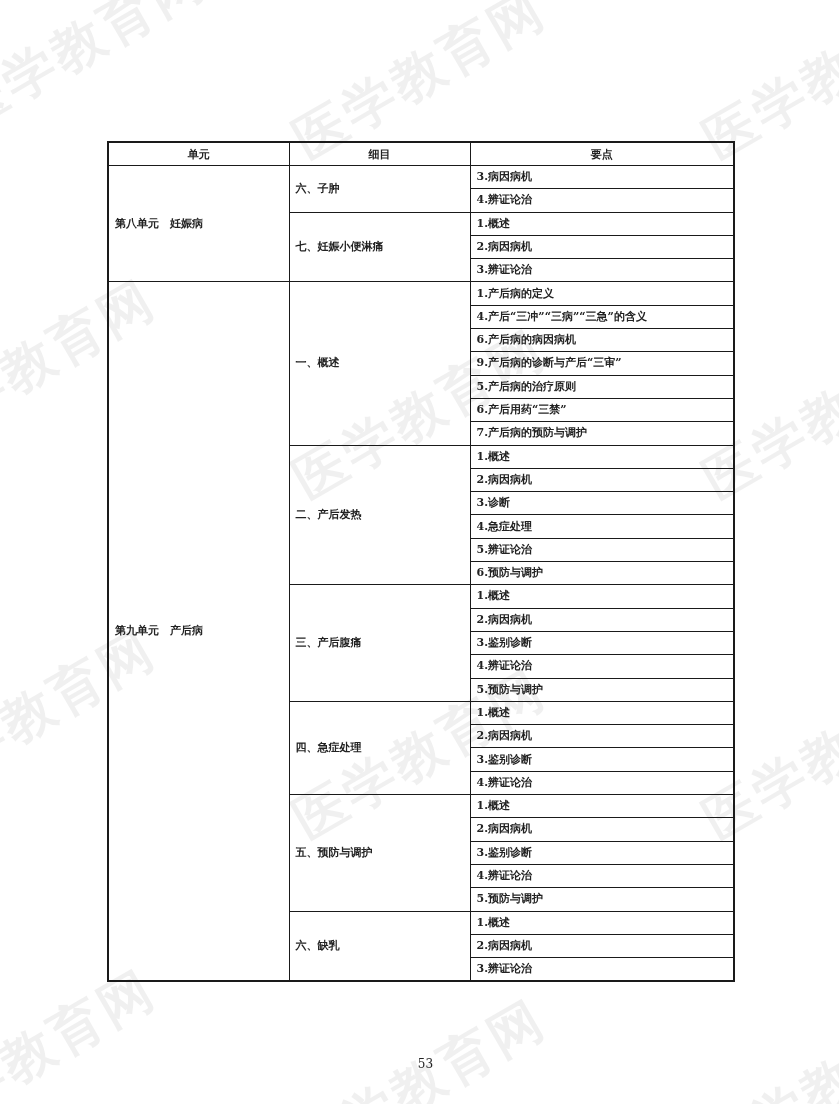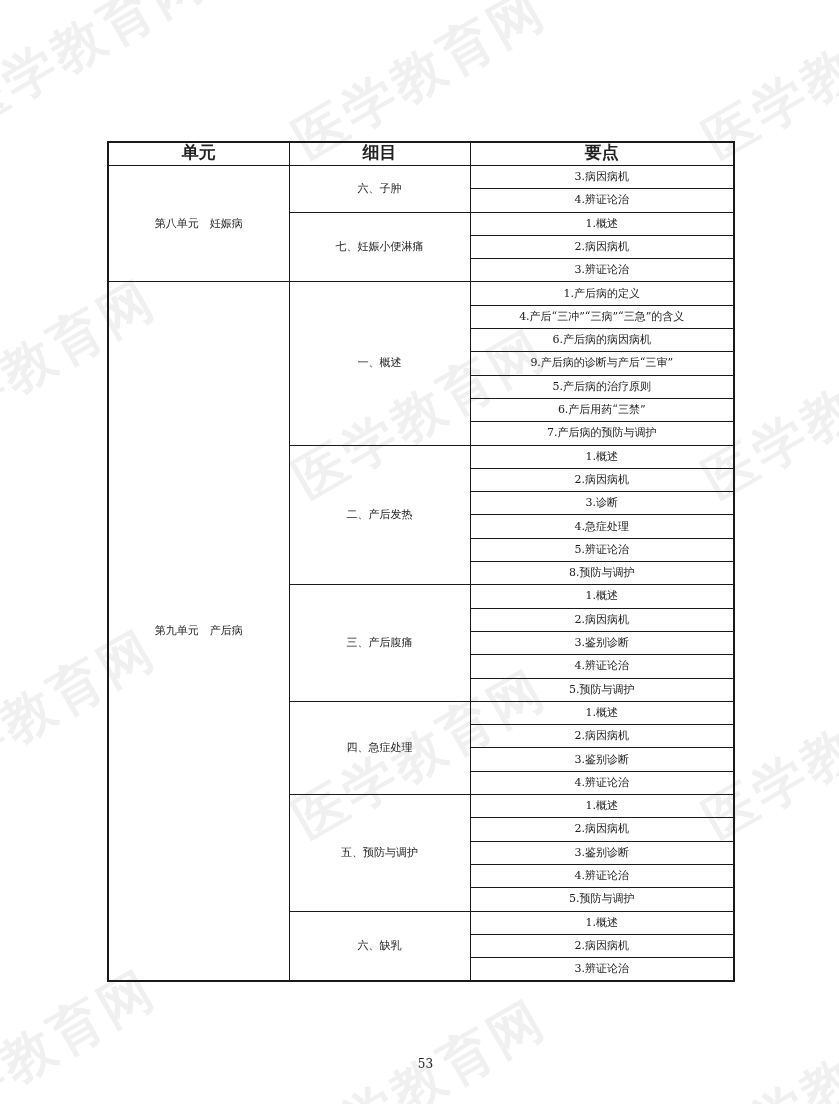--- a/index.html
+++ b/index.html
@@ -15,25 +15,25 @@
     transform: rotate(-30deg); white-space: nowrap; pointer-events: none;
     letter-spacing: 4px;
   }
   table.syllabus {
     position: absolute; left: 107px; top: 141px; width: 626px;
     border-collapse: collapse; table-layout: fixed;
     font-size: 11px;
   }
   table.syllabus td, table.syllabus th {
     border: 1px solid #1a1a1a; padding: 0 6px; height: 22.3px;
-    vertical-align: middle; text-align: center; font-weight: normal;
+    vertical-align: middle; text-align: left; font-weight: bold;
     line-height: 1.1;
   }
   table.syllabus { border: 2px solid #1a1a1a; }
-  table.syllabus th { text-align: center; font-weight: bold; font-family: Liberation Mono, monospace; font-size: 17px; height: 22px; }
+  table.syllabus th { text-align: center; font-weight: bold; font-family: Liberation Sans, sans-serif; font-size: 11px; height: 22px; }
   col.c1 { width: 181px; }
   col.c2 { width: 181px; }
   col.c3 { width: 264px; }
   .page-num {
     position: absolute; left: 6px; width: 839px; top: 1057px;
     text-align: center; font-size: 12px;
   }
 </style>
 </head>
 <body>
@@ -118,21 +118,21 @@
       <tr>
         <td>3.诊断</td>
       </tr>
       <tr>
         <td>4.急症处理</td>
       </tr>
       <tr>
         <td>5.辨证论治</td>
       </tr>
       <tr>
-        <td>8.预防与调护</td>
+        <td>6.预防与调护</td>
       </tr>
       <tr>
         <td rowspan="5">三、产后腹痛</td>
         <td>1.概述</td>
       </tr>
       <tr>
         <td>2.病因病机</td>
       </tr>
       <tr>
         <td>3.鉴别诊断</td>

